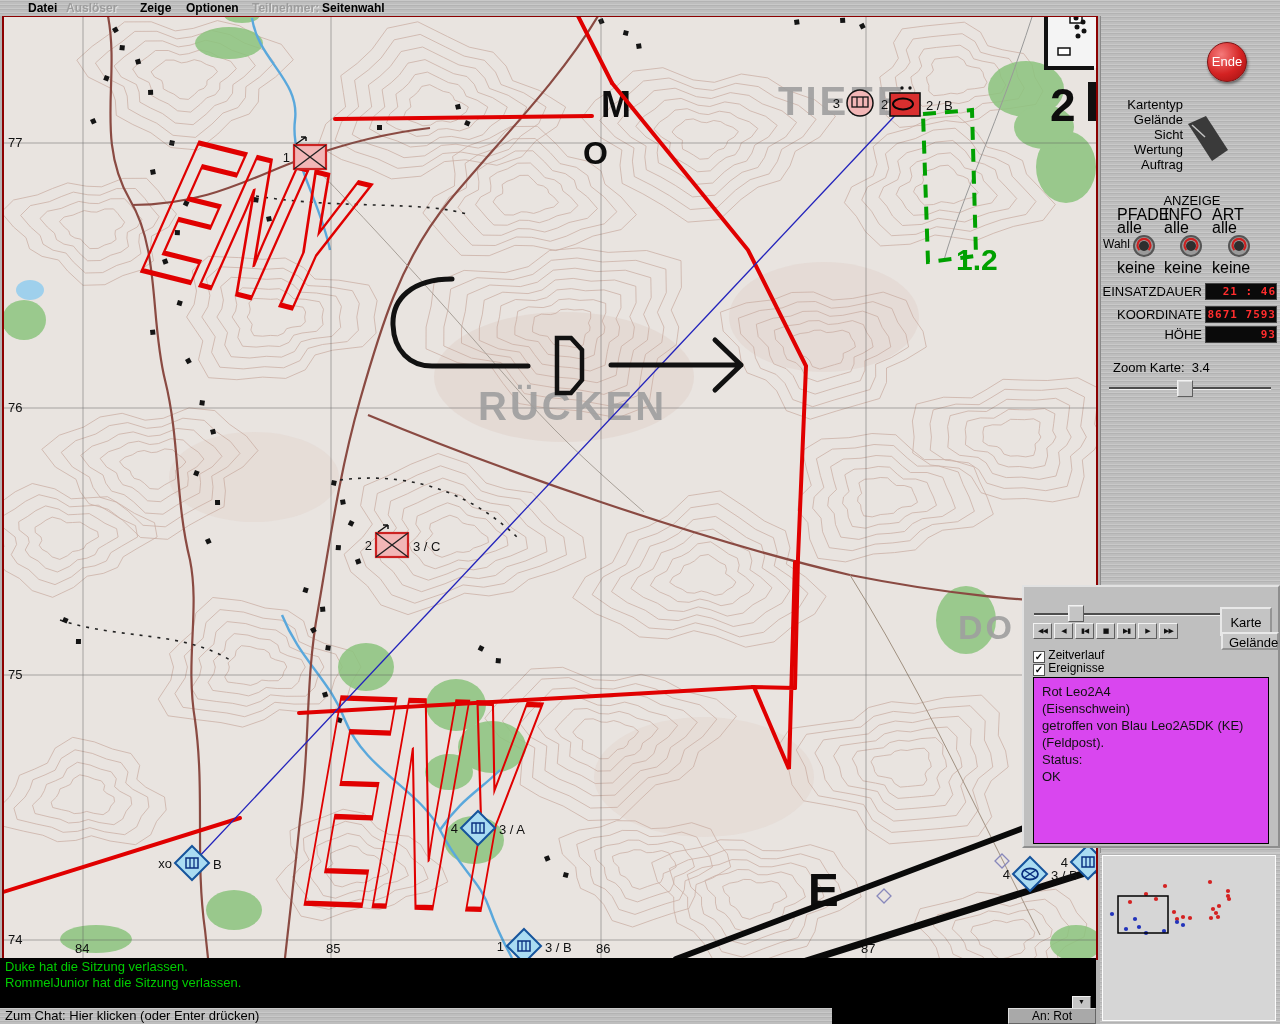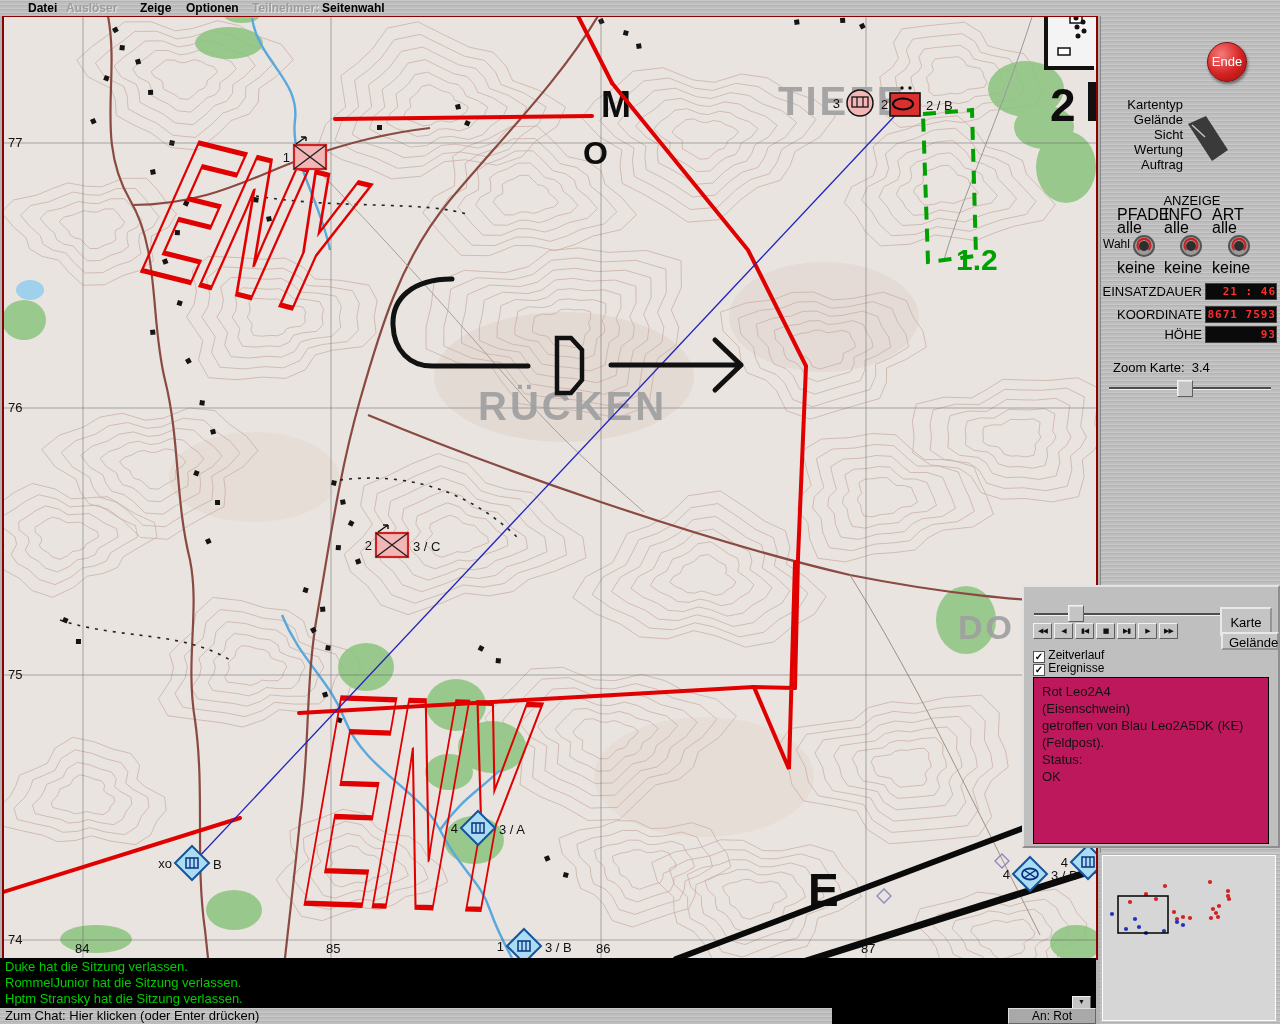--- a/index.html
+++ b/index.html
@@ -37,21 +37,21 @@
           border:2px outset #e2e2e2;box-sizing:border-box;z-index:4;}
   #rp-track{position:absolute;left:10px;top:26px;width:192px;height:2px;background:#4d4d4d;border-bottom:1px solid #f0f0f0;cursor:pointer;}
   #rp-thumb{left:34px;top:-8px;}
   .pb-btn{position:absolute;top:36px;width:19px;height:16px;background:#c4c4c4;border:1px solid;border-color:#f2f2f2 #5f5f5f #5f5f5f #f2f2f2;
           font-size:7px;text-align:center;line-height:14px;color:#111;cursor:pointer;padding:0;letter-spacing:-1px;font-family:"DejaVu Sans",sans-serif;}
   .view-btn{position:absolute;background:#c4c4c4;border:2px outset #e8e8e8;font-size:13px;color:#000;
             text-align:center;cursor:pointer;font-family:"Liberation Sans",sans-serif;}
   .chk-row{position:absolute;left:9px;height:13px;font-size:12px;color:#000;}
   .chk{display:inline-block;width:10px;height:10px;background:#fff;border:1px solid #555;
        font-size:10px;line-height:9px;text-align:center;color:#000;vertical-align:-1px;cursor:pointer;font-weight:bold;}
-  #event-box{position:absolute;left:9px;top:90px;width:236px;height:167px;background:#be185d;border:1px solid #000;
+  #event-box{position:absolute;left:9px;top:90px;width:236px;height:167px;background:#d946ef;border:1px solid #000;
              font-size:13px;color:#111;padding:5px 0 0 8px;box-sizing:border-box;line-height:17px;overflow:hidden;}
   #minimap{position:absolute;left:1100px;top:853px;width:180px;height:171px;z-index:4;}
   #minimap .inner{position:absolute;left:2px;top:2px;width:172px;height:164px;background:#d6d6d6;border:1px solid #fdfdfd;}
   #chat-box{position:absolute;left:0;top:958px;width:1096px;height:66px;background:#000;z-index:3;}
   .chat-line{margin:1px 0 0 5px;font-size:13px;line-height:15px;}
   #chat-dd{position:absolute;left:1072px;top:38px;width:17px;height:12px;background:#c4c4c4;border:1px solid;border-color:#f2f2f2 #5f5f5f #5f5f5f #f2f2f2;
            font-size:7px;text-align:center;line-height:10px;color:#111;cursor:pointer;}
   #prompt-bar{position:absolute;left:0;top:50px;width:832px;height:16px;font-size:13px;color:#000;line-height:16px;padding-left:5px;box-sizing:border-box;cursor:pointer;}
   #an-rot{position:absolute;left:1008px;top:50px;width:88px;height:16px;background:#a9a9a9;border:1px solid;border-color:#dedede #666 #666 #dedede;
           box-sizing:border-box;font-size:12px;color:#000;text-align:center;line-height:14px;cursor:pointer;}
@@ -560,18 +560,17 @@
         </g>
       <rect id="mm-view" fill="none" stroke="#000" stroke-width="1.5" x="15" y="40" width="50" height="37"></rect>
     </svg>
   </div>
 </div>
 
 <div id="chat-box">
   <div id="chat-lines">
       <div class="chat-line" style="color: rgb(0, 204, 0);">Duke hat die Sitzung verlassen.</div>
       <div class="chat-line" style="color: rgb(0, 204, 0);">RommelJunior hat die Sitzung verlassen.</div>
-      <div class="chat-line" style="color: rgb(0, 204, 0);">Hptm Stransky hat die Sitzung verlassen.</div>
     </div>
   <div id="chat-dd">▼</div>
   <div id="prompt-bar" class="metal">Zum Chat: Hier klicken (oder Enter drücken)</div>
   <div id="an-rot">An: Rot</div>
 </div>
 
 </body></html>

